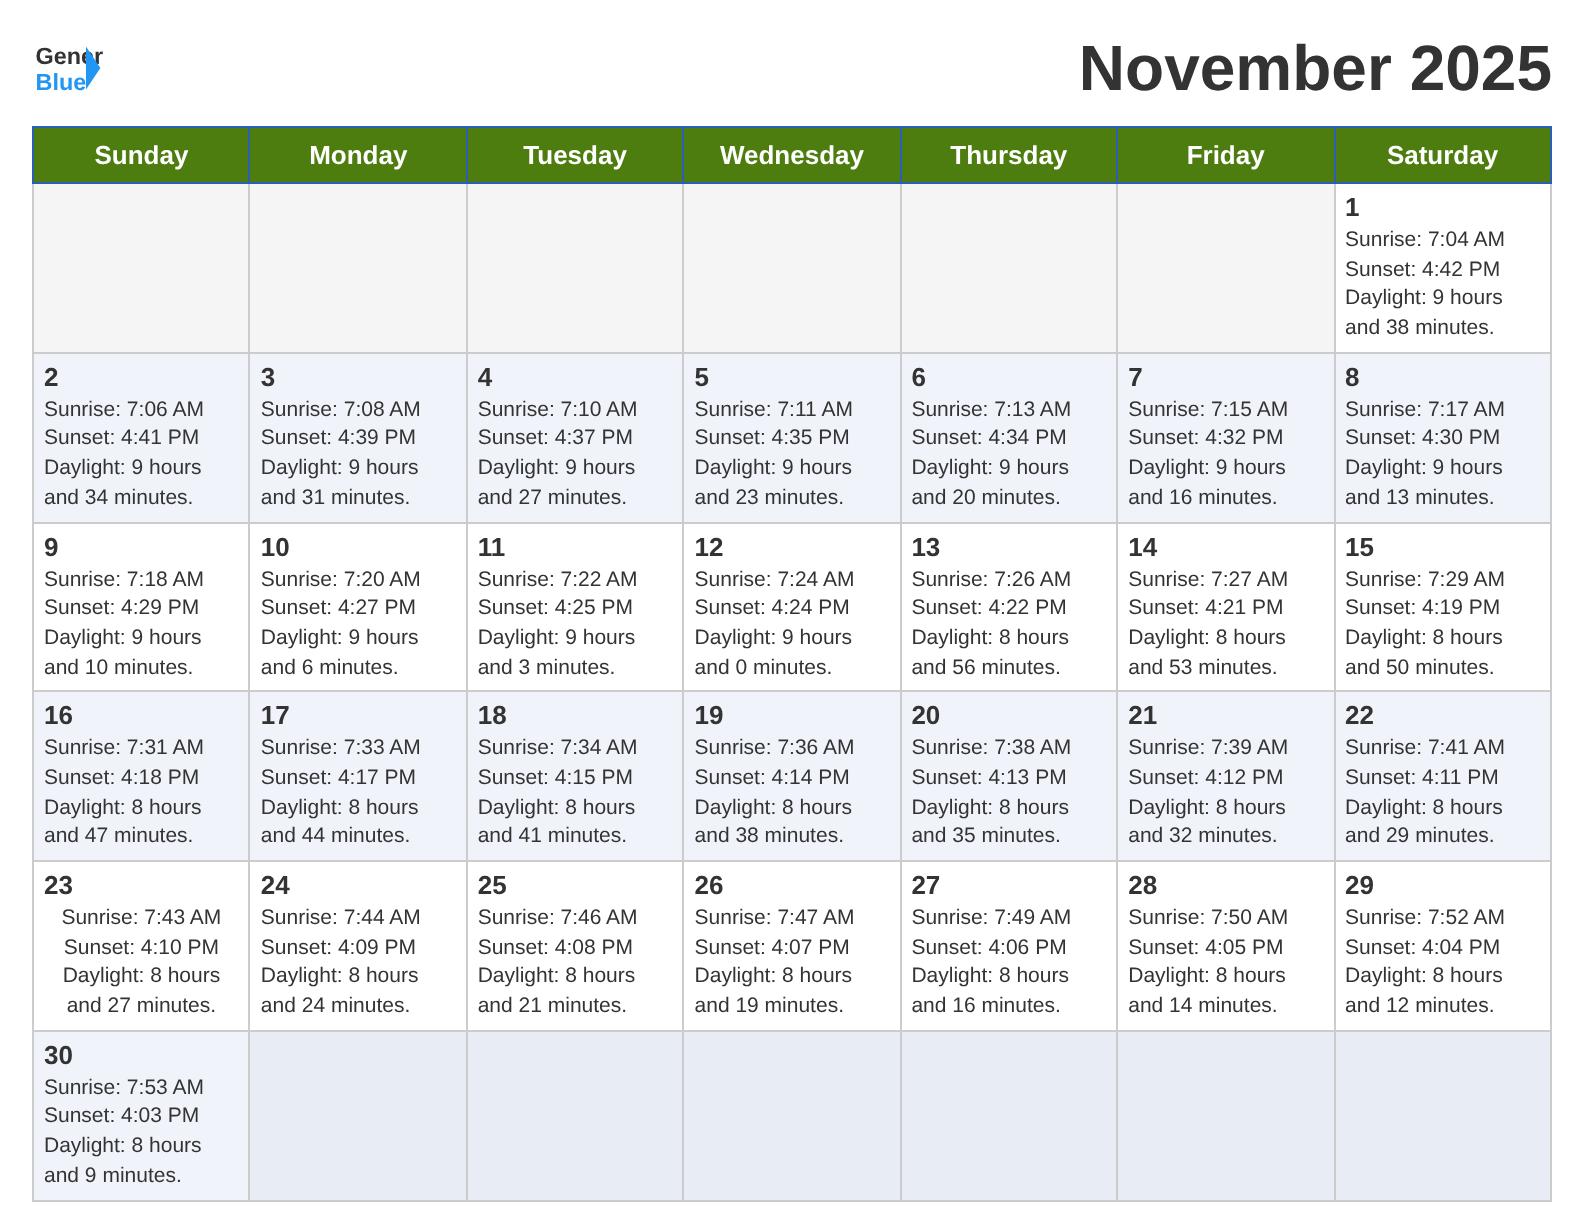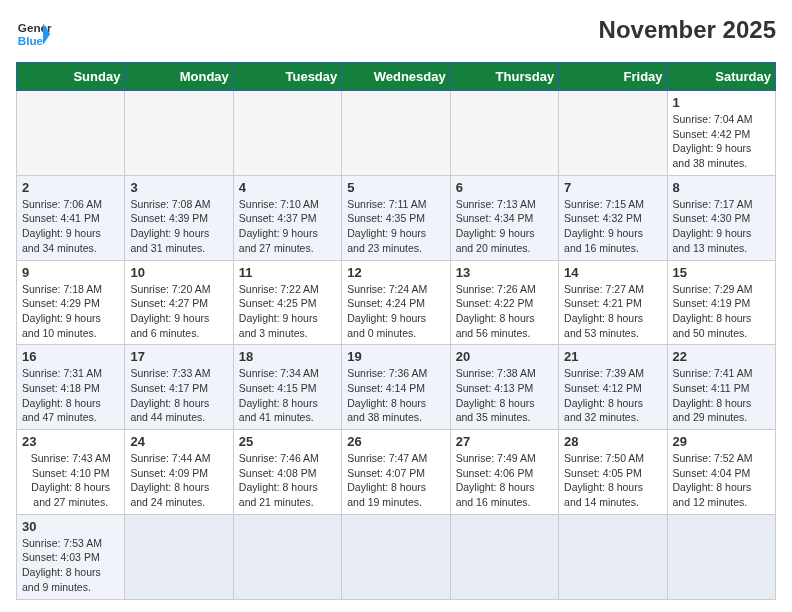--- a/index.html
+++ b/index.html
@@ -22,40 +22,40 @@
       gap: 4px;
     }
     .logo-icon {
       width: 36px;
       height: 36px;
     }
     .title-area {
       text-align: right;
     }
     .month-title {
-      font-size: 24px;
+      font-size: 32px;
       font-weight: bold;
       color: #333;
     }
     .location-title {
       font-size: 16px;
       color: #555;
     }
     .calendar {
       width: 100%;
       border-collapse: collapse;
       border: 1px solid #ccc;
     }
     .calendar th {
-      background: #15803d;
+      background: #4d7c0f;
       color: #fff;
       font-size: 13px;
       font-weight: bold;
-      padding: 6px 4px;
-      text-align: right;
+      padding: 6px 15px;
+      text-align: center;
       border: 1px solid #2a5fb5;
     }
     .calendar td {
       vertical-align: top;
       border: 1px solid #ccc;
       padding: 4px 5px;
       font-size: 10.5px;
       color: #333;
       width: 108px;
       min-height: 80px;

